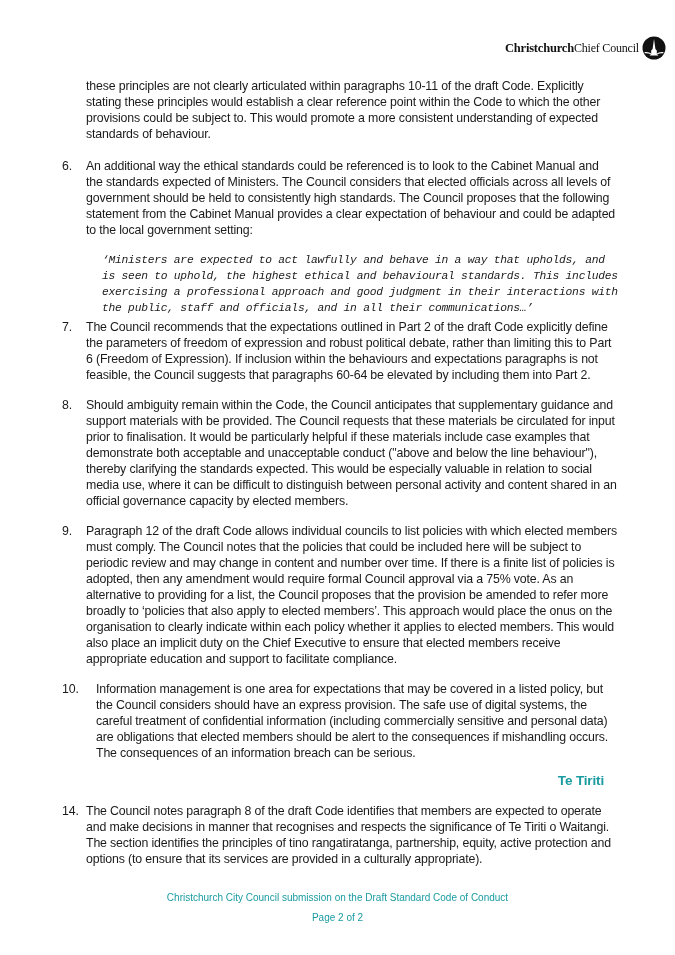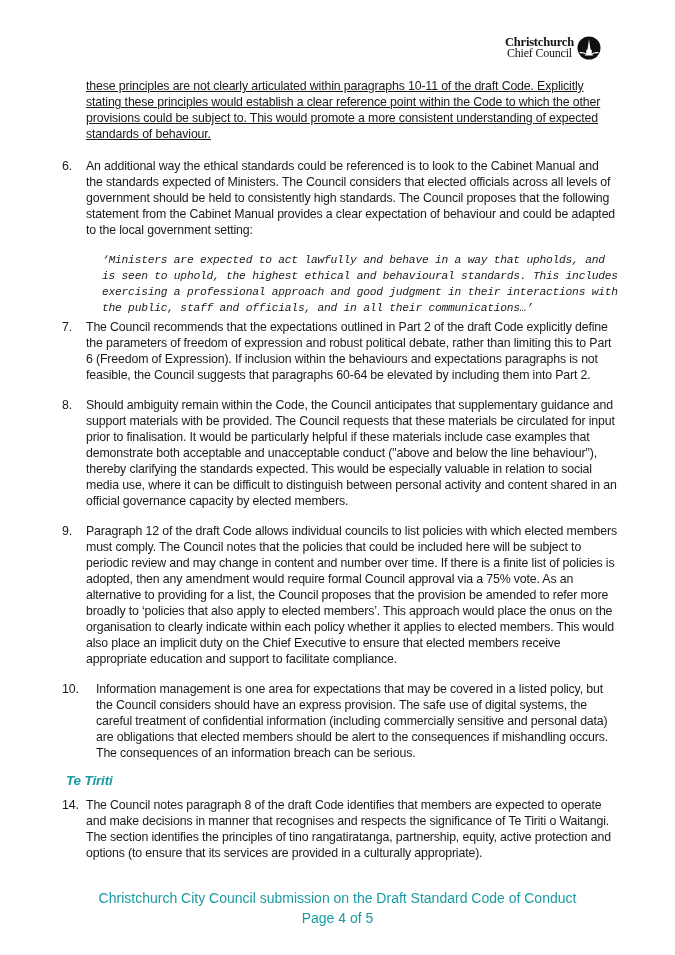--- a/index.html
+++ b/index.html
@@ -18,22 +18,22 @@
   .logo {
     position: absolute;
     top: 36px;
     left: 505px;
     display: flex;
     align-items: center;
     gap: 3px;
   }
   .logo-text {
     display: flex;
-    flex-direction: column;
-    align-items: center;
+    flex-direction: row;
+    align-items: flex-start;
     font-family: "Liberation Serif", "DejaVu Serif", serif;
     line-height: 11px;
     color: #111;
   }
   .logo-line1 {
     font-size: 12.5px;
     font-weight: bold;
     letter-spacing: -0.2px;
   }
   .logo-line2 {
@@ -49,21 +49,20 @@
     position: absolute;
     top: 78px;
     left: 62px;
     width: 556px;
     font-size: 12.35px;
     line-height: 16px;
     letter-spacing: -0.15px;
   }
   .para-cont {
     margin: 0 0 0 24px;
-    text-decoration: underline;
   }
   .item {
     display: flex;
     margin: 0;
   }
   .item .num {
     width: 24px;
     flex: 0 0 24px;
   }
   .item .body {
@@ -73,32 +72,32 @@
     margin: 0 0 0 40px;
     font-style: italic;
     font-family: Liberation Mono, monospace;
     font-size: 11.3px;
     letter-spacing: -0.25px;
     line-height: 16px;
     width: 516px;
   }
   .heading {
     color: #1a9ba1;
-    font-style: italic;
     font-size: 13.5px;
-    margin: 4px;
+    margin: 14px;
+    text-align: right;
   }
   .footer {
     position: absolute;
     top: 892px;
     left: 0;
     width: 675px;
     text-align: center;
     color: #1a9ba1;
-    font-size: 14px;
+    font-size: 10px;
     line-height: 12px;
   }
   .footer .page {
     margin-top: 8px;
   }
 </style>
 </head>
 <body>
 
 <div class="logo">
@@ -146,14 +145,14 @@
   <h3 class="heading" style="margin-top:12px;">Te Tiriti</h3>
 
   <div class="item" style="margin-top:8px;">
     <span class="num">14.</span>
     <span class="body">The Council notes paragraph 8 of the draft Code identifies that members are expected to operate and make decisions in manner that recognises and respects the significance of Te Tiriti o Waitangi. The section identifies the principles of tino rangatiratanga, partnership, equity, active protection and options (to ensure that its services are provided in a culturally appropriate).</span>
   </div>
 </div>
 
 <div class="footer">
   <div>Christchurch City Council submission on the Draft Standard Code of Conduct</div>
-  <div class="page">Page 4 of 5</div>
+  <div class="page">Page 2 of 2</div>
 </div>
 
 </body></html>

